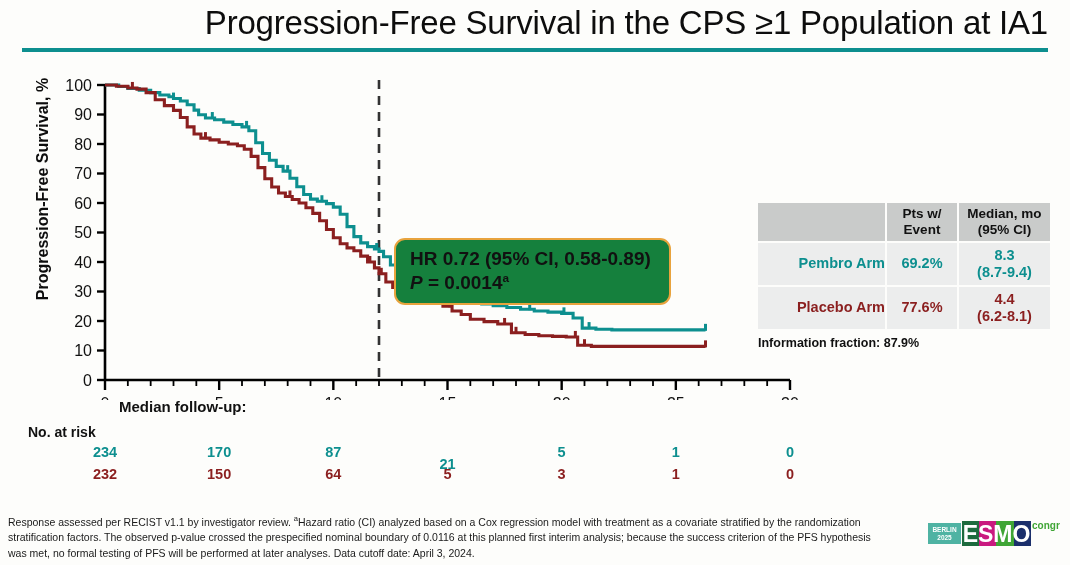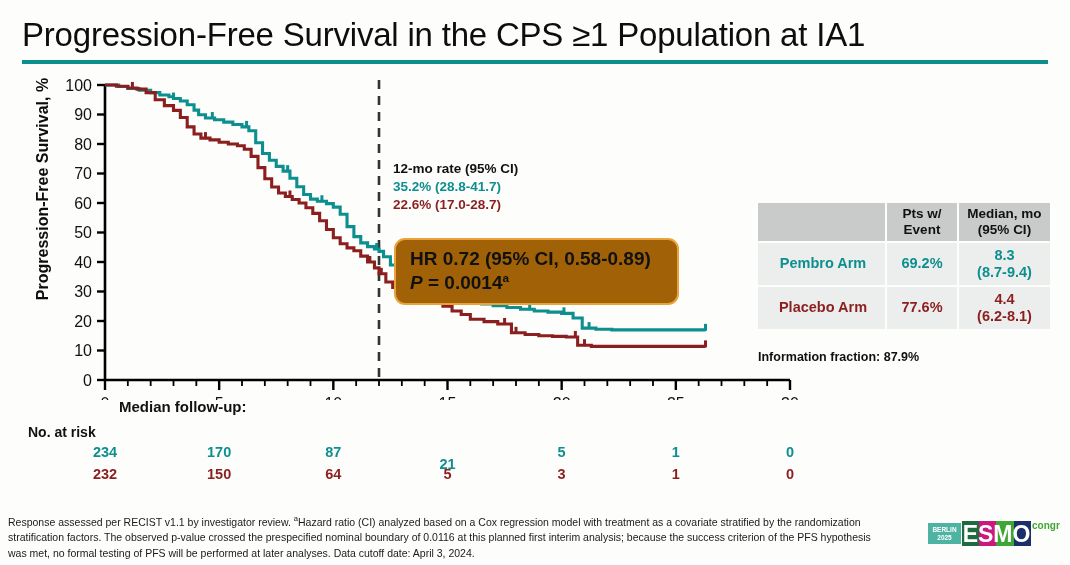--- a/index.html
+++ b/index.html
@@ -7,21 +7,21 @@
     width:1070px;height:565px;
     background:#fdfdfb;
     font-family:"Liberation Sans", sans-serif;
     overflow:hidden;
     position:relative;
     color:#111;
   }
   #slide{position:relative;width:1070px;height:565px;}
 
   
-  #title-block{position:absolute;left:22px;top:16px;width:1026px;}
+  #title-block{position:absolute;left:22px;top:4px;width:1026px;text-align:right;}
   #page-title{
     font-size:33px;font-weight:400;letter-spacing:-0.2px;
     color:#0d0d0d;white-space:nowrap;line-height:1.18;
     font-family:"Liberation Sans", sans-serif;
   }
   #title-rule{margin-top:5px;height:4px;background:#0d8f8f;width:1026px;}
 
   
   #plot-wrap{position:absolute;left:0;top:70px;width:820px;height:330px;}
   #ylabel{
@@ -39,48 +39,48 @@
   .xtick-lab{font-size:16px;font-weight:400;fill:#111;text-anchor:middle;font-family:"Liberation Sans",sans-serif;}
 
   
   #rate-box{position:absolute;left:393px;top:90px;font-size:13.5px;font-weight:bold;line-height:1.32;}
   #rate-box .hdr{color:#111;}
   #rate-box .pembro{color:#0d8f8f;}
   #rate-box .placebo{color:#8b1f1f;}
 
   #hr-box{
     position:absolute;left:394px;top:168px;
-    border:2.5px solid #e8a33d;border-radius:11px;background:#a16207;
-    padding:7px 26px 8px 14px;
+    border:2.5px solid #e8a33d;border-radius:11px;background:#15803d;
+    padding:7px 18px 8px 14px;
   }
   #hr-box .l1{font-size:19px;font-weight:bold;color:#111;line-height:1.25;white-space:nowrap;}
   #hr-box .l2{font-size:19px;font-weight:bold;color:#111;line-height:1.25;white-space:nowrap;}
   #hr-box .l2 i{font-style:italic;}
   sup{font-size:0.62em;vertical-align:super;font-weight:bold;}
 
   #followup{position:absolute;left:119px;top:327px;font-size:15px;font-weight:bold;line-height:1.35;color:#111;}
 
   
   #summary{position:absolute;left:758px;top:203px;width:284px;}
   table.sum{border-collapse:collapse;width:292px;table-layout:fixed;}
   table.sum td,table.sum th{padding:0;}
   .sum .hcell{background:#c9cbca;height:38px;vertical-align:middle;text-align:center;
       font-size:13.5px;font-weight:bold;color:#111;line-height:1.16;border-right:2px solid #fdfdfb;}
   .sum .hcell.blank{background:#c9cbca;}
   .sum .hcell.last{border-right:none;margin-left:44px;}
   .sum td{background:#eceded;height:42px;vertical-align:middle;text-align:center;
       font-size:14.5px;font-weight:bold;line-height:1.18;border-right:2px solid #fdfdfb;border-top:2px solid #fdfdfb;}
   .sum td.last{border-right:none;}
-  .sum td.arm{text-align:center;padding-left:3px;}
+  .sum td.arm{text-align:right;padding-left:3px;}
   .row-pembro td{color:#0d8f8f;}
   .row-placebo td{color:#8b1f1f;}
   .colw1{width:128px;}
   .colw2{width:72px;}
   .colw3{width:92px;}
-  #infofrac{margin-top:21px;font-size:12.5px;font-weight:bold;color:#111;}
+  #infofrac{margin-top:7px;font-size:12.5px;font-weight:bold;color:#111;}
 
   
   #risk-title{position:absolute;left:28px;top:424px;font-size:14px;font-weight:bold;color:#111;}
   #risk-grid{position:absolute;left:0;top:444px;width:820px;}
   .risk-row{position:relative;height:22px;}
   .risk-cell{position:absolute;transform:translateX(-50%);font-size:14.5px;font-weight:bold;text-align:center;}
   .risk-pembro .risk-cell{color:#0d8f8f;}
   .risk-placebo .risk-cell{color:#8b1f1f;}
 
   
@@ -196,25 +196,20 @@
         <line x1="381.2833333333333" y1="197.8" x2="381.2833333333333" y2="204.8" stroke="#8b1f1f" stroke-width="3"></line>
         <line x1="413.25" y1="217.27" x2="413.25" y2="224.27" stroke="#8b1f1f" stroke-width="3"></line>
         <line x1="449.7833333333333" y1="230.25" x2="449.7833333333333" y2="237.25" stroke="#8b1f1f" stroke-width="3"></line>
         <line x1="504.58333333333337" y1="247.95" x2="504.58333333333337" y2="254.95" stroke="#8b1f1f" stroke-width="3"></line>
         <line x1="516" y1="256.8" x2="516" y2="263.8" stroke="#8b1f1f" stroke-width="3"></line>
         <line x1="575.3666666666668" y1="260.93" x2="575.3666666666668" y2="267.93" stroke="#8b1f1f" stroke-width="3"></line>
         <line x1="584.5" y1="269.19" x2="584.5" y2="276.19" stroke="#8b1f1f" stroke-width="3"></line>
         <line x1="705.5166666666667" y1="270.37" x2="705.5166666666667" y2="277.37" stroke="#8b1f1f" stroke-width="3"></line>
       </svg>
 
-    <div id="rate-box">
-      <div class="hdr">12-mo rate (95% CI)</div>
-      <div class="pembro">35.2% (28.8-41.7)</div>
-      <div class="placebo">22.6% (17.0-28.7)</div>
-    </div>
 
     <div id="hr-box">
       <div class="l1">HR 0.72 (95% CI, 0.58-0.89)</div>
       <div class="l2"><i>P</i><span> = 0.0014</span><sup>a</sup></div>
     </div>
 
     <div id="followup">
       <div>Median follow-up:</div>
     </div>
   </div>

